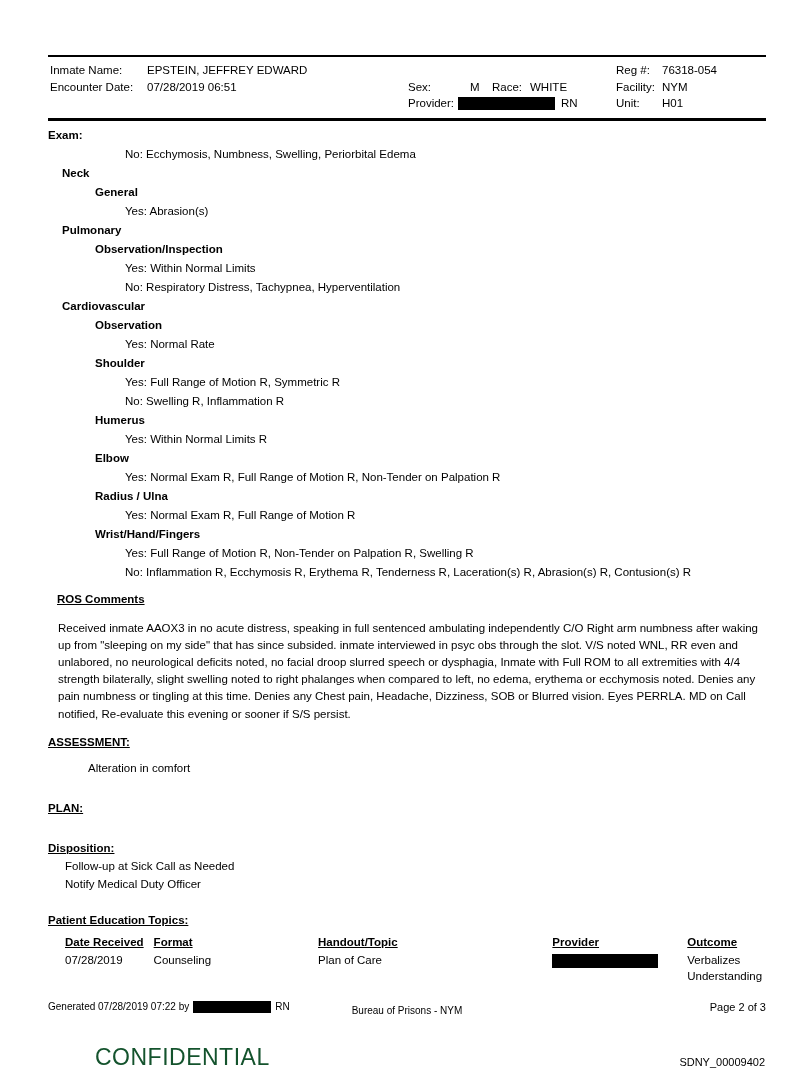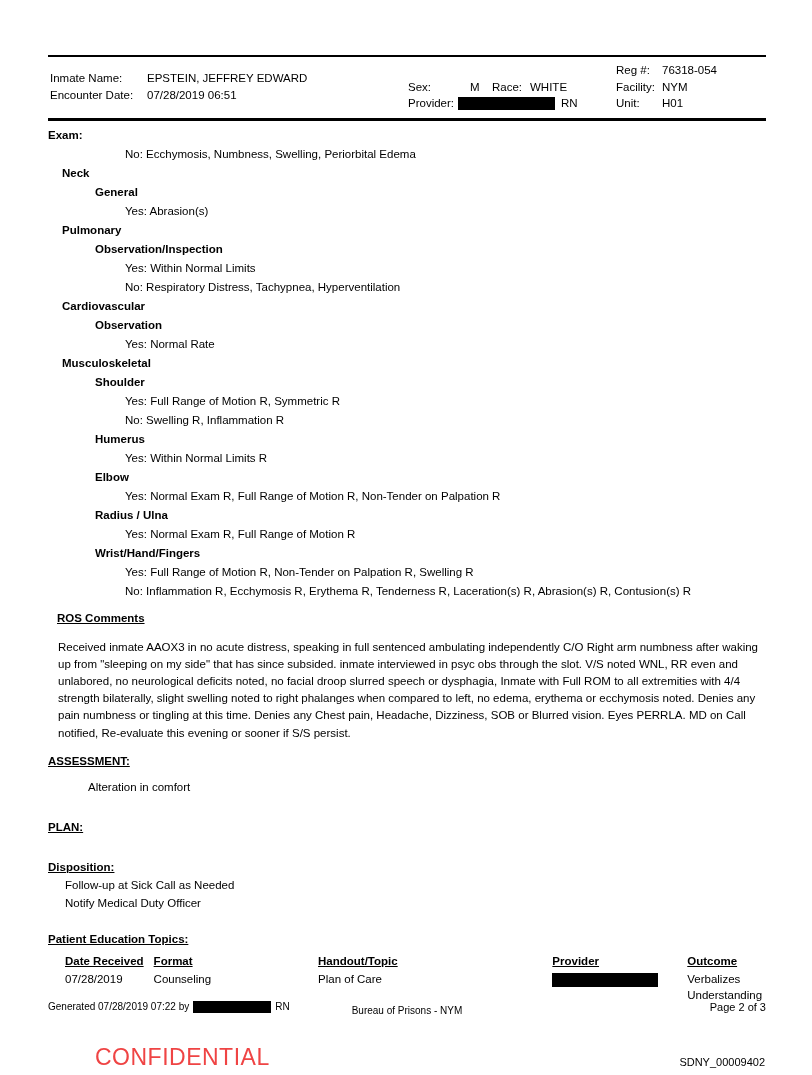--- a/index.html
+++ b/index.html
@@ -13,21 +13,21 @@
     color: #000;
     font-size: 11.5px;
     overflow: hidden;
     margin: 0 auto;
   }
   .content { position: absolute; left: 48px; top: 0; width: 718px; }
   .rule-top { margin-top: 55px; border-top: 2px solid #000; }
   .rule-thick { border-top: 3px solid #000; }
 
   
-  .hdr { display: flex; padding: 5px 0 6px 2px; align-items: center; }
+  .hdr { display: flex; padding: 5px 0 6px 2px; }
   .hrow { display: flex; line-height: 16.5px; height: 16.5px; white-space: nowrap; }
   .hcol-left  { width: 358px; }
   .hcol-mid   { width: 208px; }
   .hcol-right { flex: 1; }
   .hcol-left .hlab { display: inline-block; width: 97px; }
   .hcol-right .hlab { display: inline-block; width: 46px; }
   .slab { display: inline-block; width: 62px; }
   .sval { display: inline-block; width: 22px; }
   .rlab { display: inline-block; width: 38px; }
   .plab { display: inline-block; width: 50px; }
@@ -174,23 +174,20 @@
         </div>
 
         <div class="exam-line ind2 b">
           <span>Observation</span>
         </div>
 
         <div class="exam-line ind3">
           <span>Yes: Normal Rate</span>
         </div>
 
-        <div class="exam-line ind1 b">
-          <span>Musculoskeletal</span>
-        </div>
 
         <div class="exam-line ind2 b">
           <span>Shoulder</span>
         </div>
 
         <div class="exam-line ind3">
           <span>Yes: Full Range of Motion R, Symmetric R</span>
         </div>
 
         <div class="exam-line ind3">
@@ -269,15 +266,15 @@
   </div>
 
   <div class="footer">
     <span class="foot-center">Bureau of Prisons - NYM</span>
     <span class="foot-left">
       <span>Generated 07/28/2019 07:22 by</span><span class="redact redact-foot"></span><span>RN</span>
     </span>
     <span class="foot-right">Page 2 of  3</span>
   </div>
 
-  <div class="confidential" style="color: #ef4444;">CONFIDENTIAL</div>
+  <div class="confidential" style="color: #14532d;">CONFIDENTIAL</div>
   <div class="bates">SDNY_00009402</div>
 </div>
 
 </body></html>

